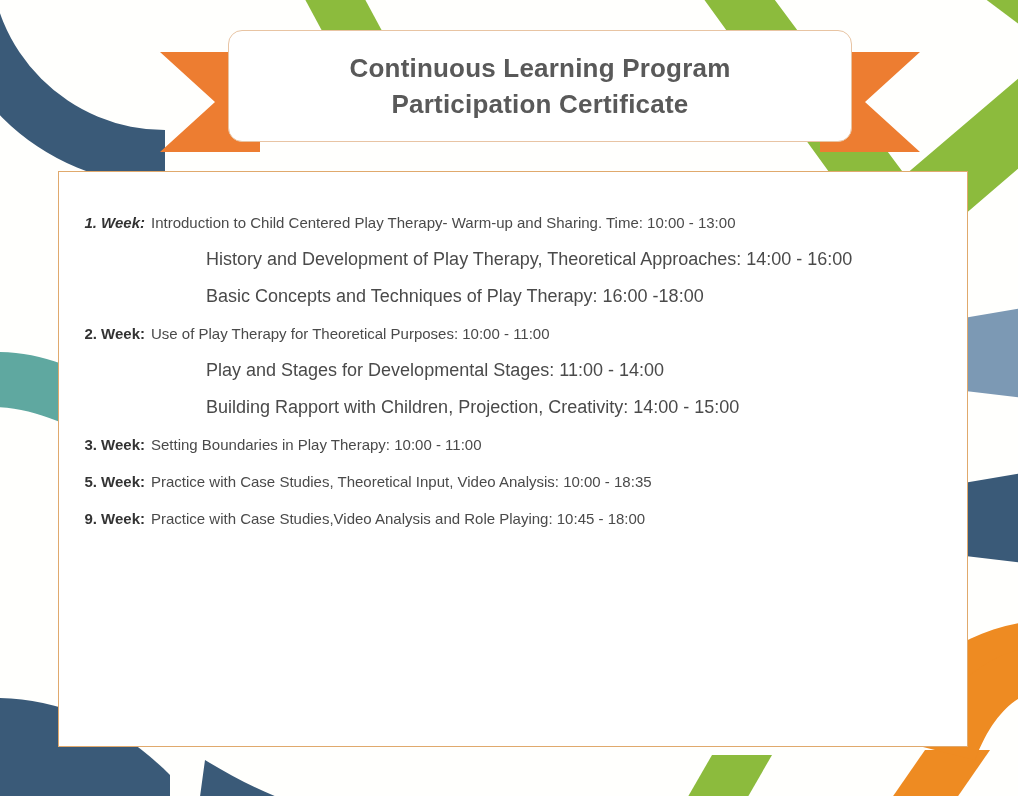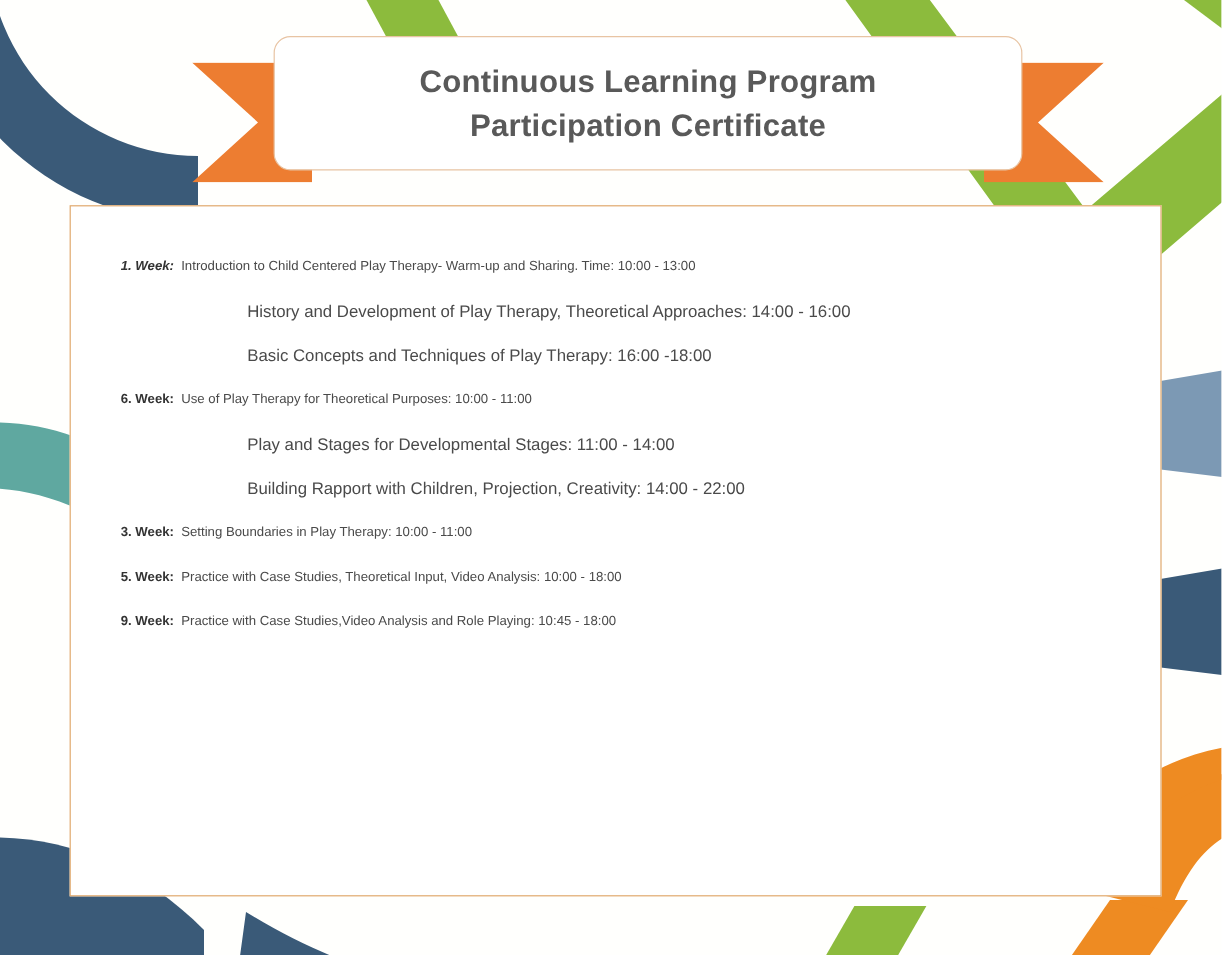--- a/index.html
+++ b/index.html
@@ -98,41 +98,41 @@
     margin: 0;
     padding: 0;
     list-style: none;
   }
   .week-block {
     margin: 0;
   }
   .week-line {
     display: block;
     color: #4a4a4a;
-    font-size: 11px;
+    font-size: 15px;
     line-height: 37px;
     white-space: nowrap;
   }
   .week-label {
     display: inline-block;
     width: 74px;
     text-align: right;
     font-weight: bold;
     color: #333333;
   }
   .week-label.italic {
     font-style: italic;
   }
   .week-text {
     padding-left: 6px;
   }
   .sub-line {
     display: block;
     color: #4a4a4a;
-    font-size: 14px;
+    font-size: 18px;
     line-height: 37px;
     padding-left: 135px;
     white-space: nowrap;
   }
 </style>
 </head>
 <body>
 
 <div id="certificate">
 
@@ -177,29 +177,29 @@
   </div>
 
   <div id="content-frame">
     <div id="schedule">
         <div class="week-block">
           <div class="week-line"><span class="week-label italic">1. Week:</span><span class="week-text">Introduction to Child Centered Play Therapy- Warm-up and Sharing. Time: 10:00 - 13:00</span></div>
           <div class="sub-line">History and Development of Play Therapy, Theoretical Approaches: 14:00 - 16:00</div>
           <div class="sub-line">Basic Concepts and Techniques of Play Therapy: 16:00 -18:00</div>
         </div>
         <div class="week-block">
-          <div class="week-line"><span class="week-label">6. Week:</span><span class="week-text">Use of Play Therapy for Theoretical Purposes: 10:00 - 11:00</span></div>
+          <div class="week-line"><span class="week-label">2. Week:</span><span class="week-text">Use of Play Therapy for Theoretical Purposes: 10:00 - 11:00</span></div>
           <div class="sub-line">Play and Stages for Developmental Stages: 11:00 - 14:00</div>
-          <div class="sub-line">Building Rapport with Children, Projection, Creativity: 14:00 - 22:00</div>
+          <div class="sub-line">Building Rapport with Children, Projection, Creativity: 14:00 - 15:00</div>
         </div>
         <div class="week-block">
           <div class="week-line"><span class="week-label">3. Week:</span><span class="week-text">Setting Boundaries in Play Therapy: 10:00 - 11:00</span></div>
         </div>
         <div class="week-block">
-          <div class="week-line"><span class="week-label">5. Week:</span><span class="week-text">Practice with Case Studies, Theoretical Input, Video Analysis: 10:00 - 18:00</span></div>
+          <div class="week-line"><span class="week-label">5. Week:</span><span class="week-text">Practice with Case Studies, Theoretical Input, Video Analysis: 10:00 - 18:35</span></div>
         </div>
         <div class="week-block">
           <div class="week-line"><span class="week-label">9. Week:</span><span class="week-text">Practice with Case Studies,Video Analysis and Role Playing: 10:45 - 18:00</span></div>
         </div>
       </div>
   </div>
 
 </div>
 
 </body></html>

